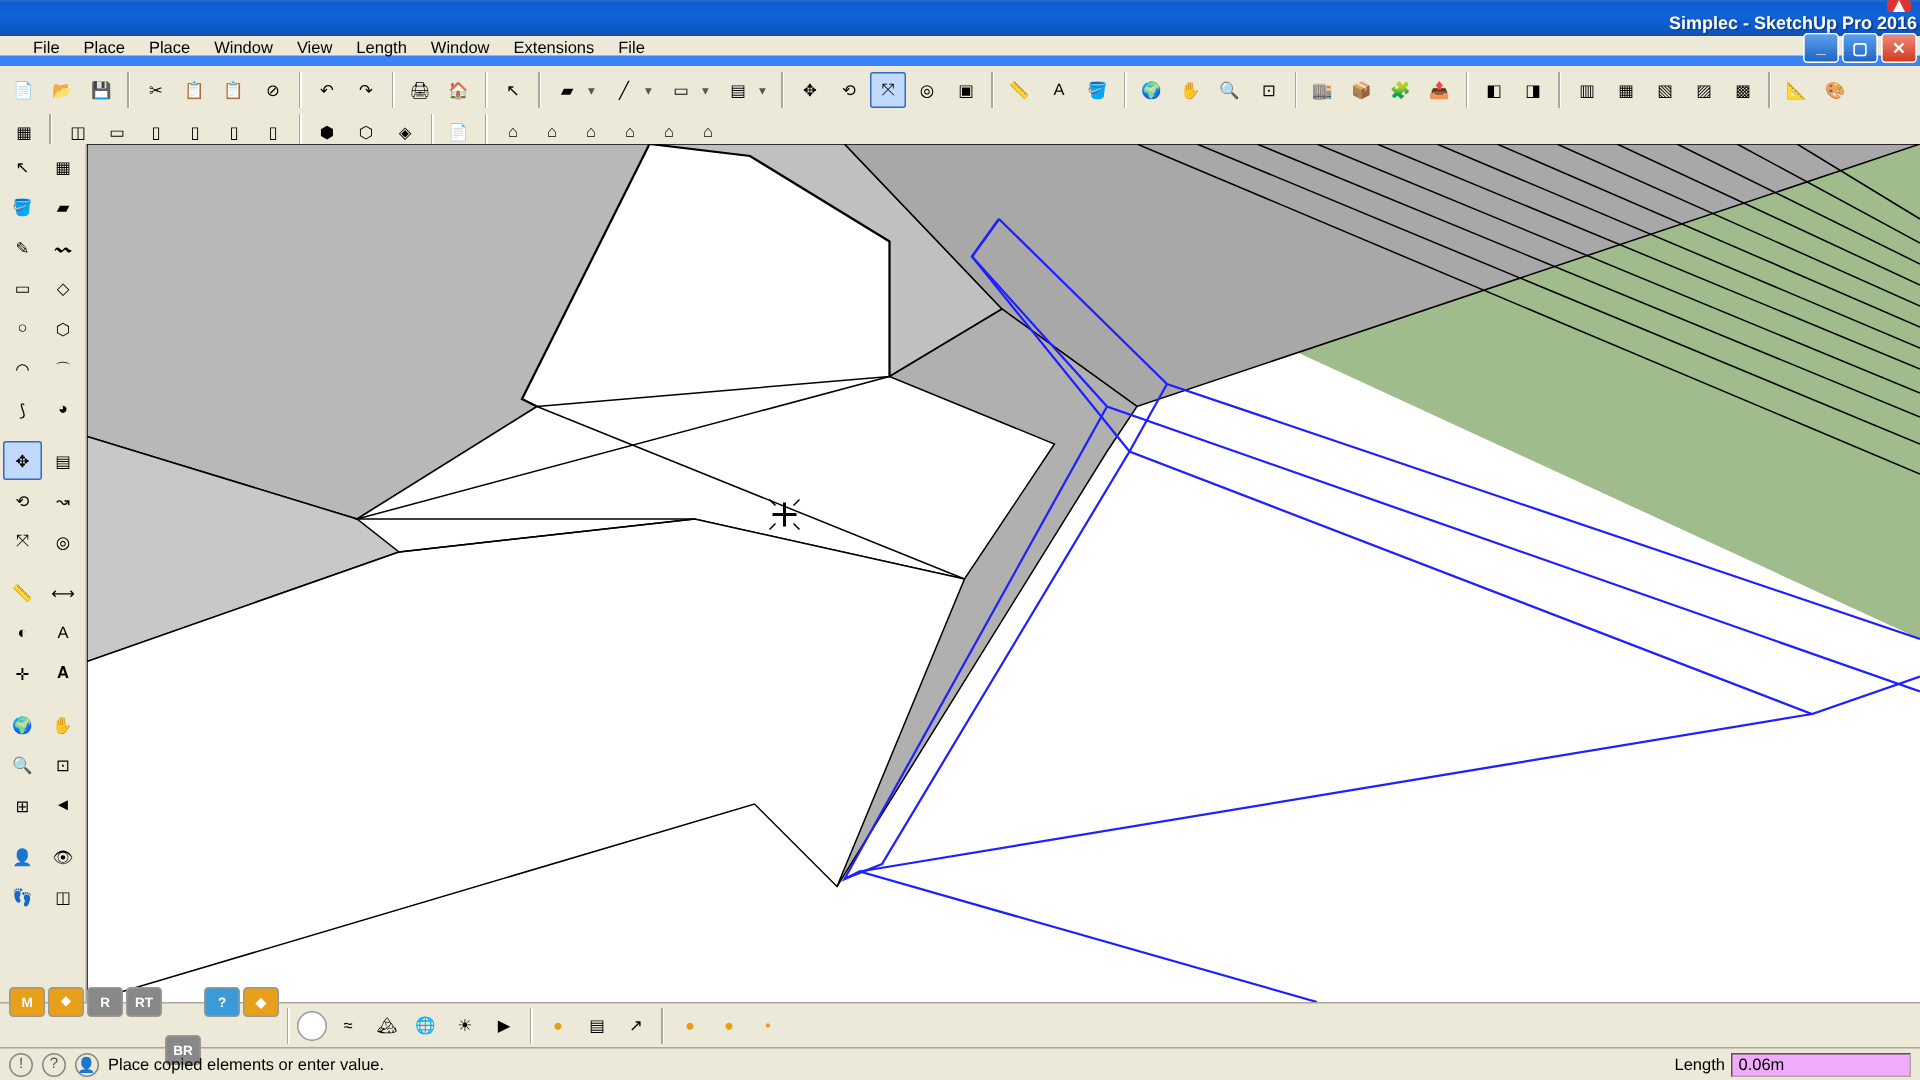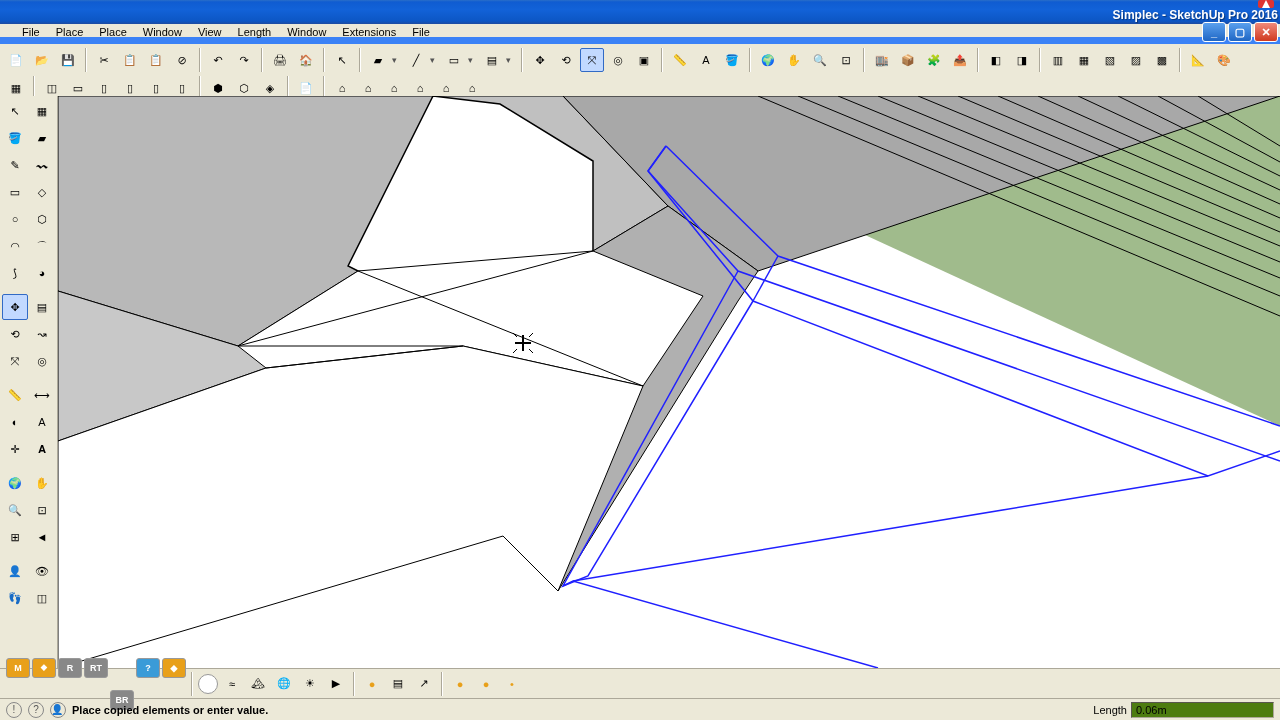--- a/index.html
+++ b/index.html
@@ -29,23 +29,23 @@
 .ltgap{ width:100%; height:6px;}
 .canvas{ flex:1; background:#fff; position:relative;}
 .canvas svg{ position:absolute; inset:0; width:100%; height:100%;}
 
 .bottombar{ position:absolute; left:0; bottom:0; right:0; height:52px; }
 .bottom-tools{ height:30px; background:#ece9d8; border-top:1px solid #aca899; display:flex; align-items:center; padding:0 6px; gap:2px;}
 .badge{ width:24px; height:20px; border-radius:3px; border:1px solid #999; display:flex; align-items:center; justify-content:center; font-size:9px; font-weight:bold; color:#fff;}
 .badge.m{background:#e8a01a;} .badge.g{background:#e8a01a;} .badge.rt{background:#888;} .badge.br{background:#888;margin-top:32px;} .badge.q{background:#3a9bd8;} .badge.d{background:#e8a01a;}
 .round{ width:20px;height:20px;border-radius:50%;border:1px solid #999;background:#fff;}
 .statusbar{ height:22px; background:#ece9d8; border-top:1px solid #aca899; display:flex; align-items:center; padding:0 6px; gap:6px;}
-.statusbar .hint{ flex:1; color:#000;font-weight:bold; }
+.statusbar .hint{ flex:1; color:#000; }
 .vcb{ display:flex; align-items:center; gap:4px;}
-.vcb input{ width:143px; height:16px; border:1px inset #aca899; background:#4d7c0f; padding:0 4px; font-size:11px;}
+.vcb input{ width:120px; height:16px; border:1px inset #aca899; background:#f0abfc; padding:0 4px; font-size:11px;}
 .sico{width:16px;height:16px;border:1px solid #888;border-radius:50%;display:flex;align-items:center;justify-content:center;font-size:10px;color:#555;}
 </style>
 </head>
 <body>
 
 <div class="titlebar">
   <div class="app-icon"></div>
   <div class="title">Simplec - SketchUp Pro 2016</div>
   <div class="winbtns">
     <div class="winbtn min">_</div>

